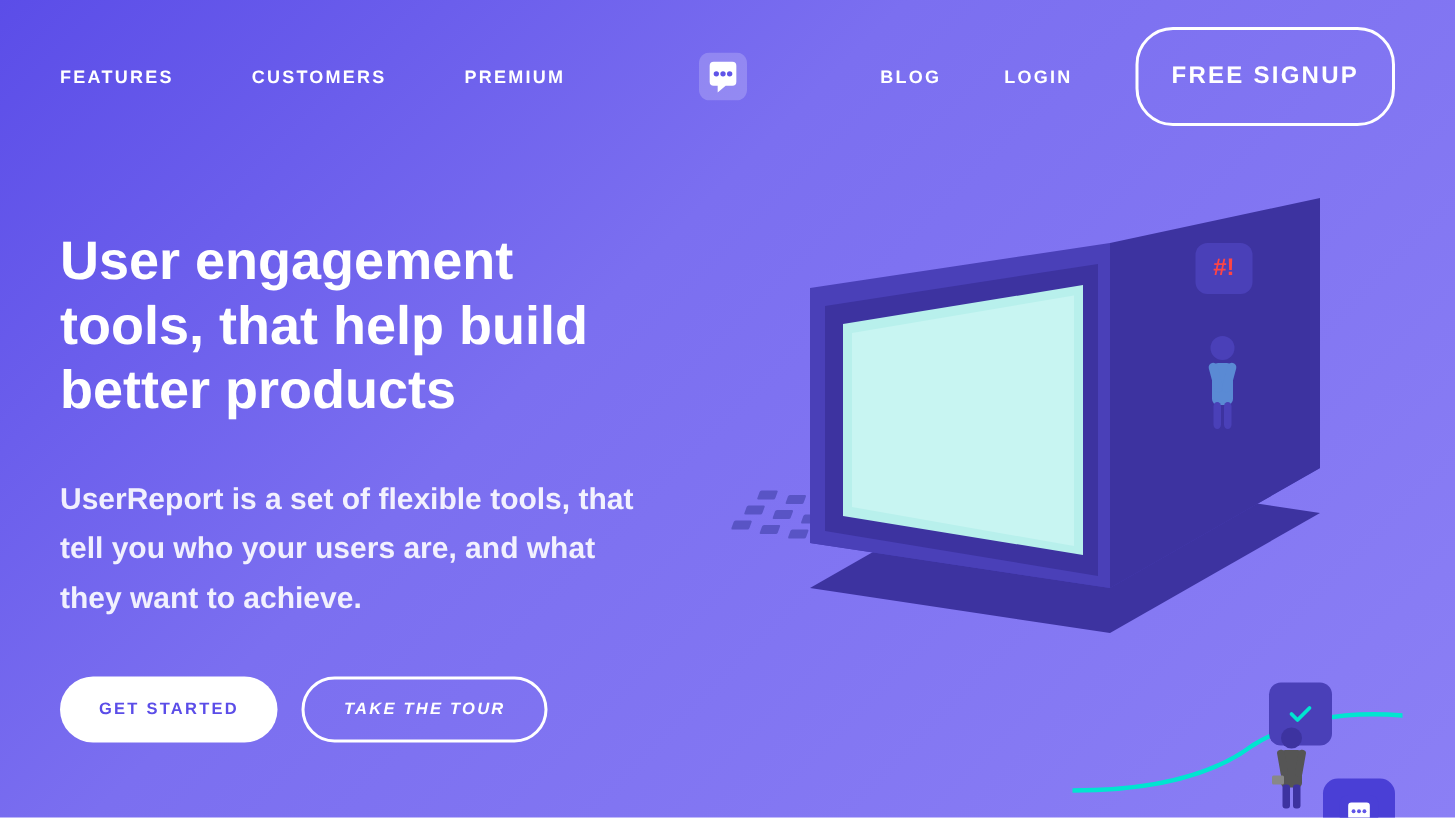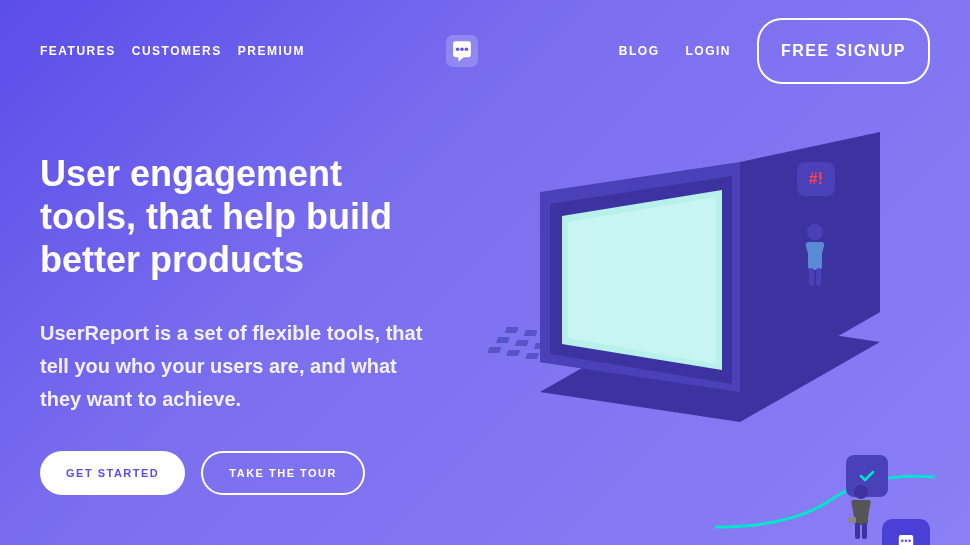--- a/index.html
+++ b/index.html
@@ -16,26 +16,26 @@
     nav {
       display: flex;
       align-items: center;
       justify-content: space-between;
       padding: 18px 40px;
       position: relative;
       z-index: 10;
     }
     .nav-left {
       display: flex;
-      gap: 16px;
+      gap: 52px;
       justify-content: space-between;
     }
     .nav-right {
       display: flex;
-      gap: 26px;
+      gap: 42px;
       align-items: center;
     }
     .nav-link {
       color: white;
       font-size: 12px;
       font-weight: 700;
       letter-spacing: 1.5px;
       text-transform: uppercase;
       text-decoration: none;
       cursor: pointer;
@@ -111,20 +111,21 @@
       background: transparent;
       color: white;
       font-size: 11px;
       font-weight: 800;
       letter-spacing: 1.5px;
       text-transform: uppercase;
       border: 2px solid white;
       border-radius: 25px;
       padding: 14px 26px;
       cursor: pointer;
+      font-style: italic;
     }
 
     
     .hero-illustration {
       flex: 1;
       position: relative;
       overflow: visible;
     }
 
     

